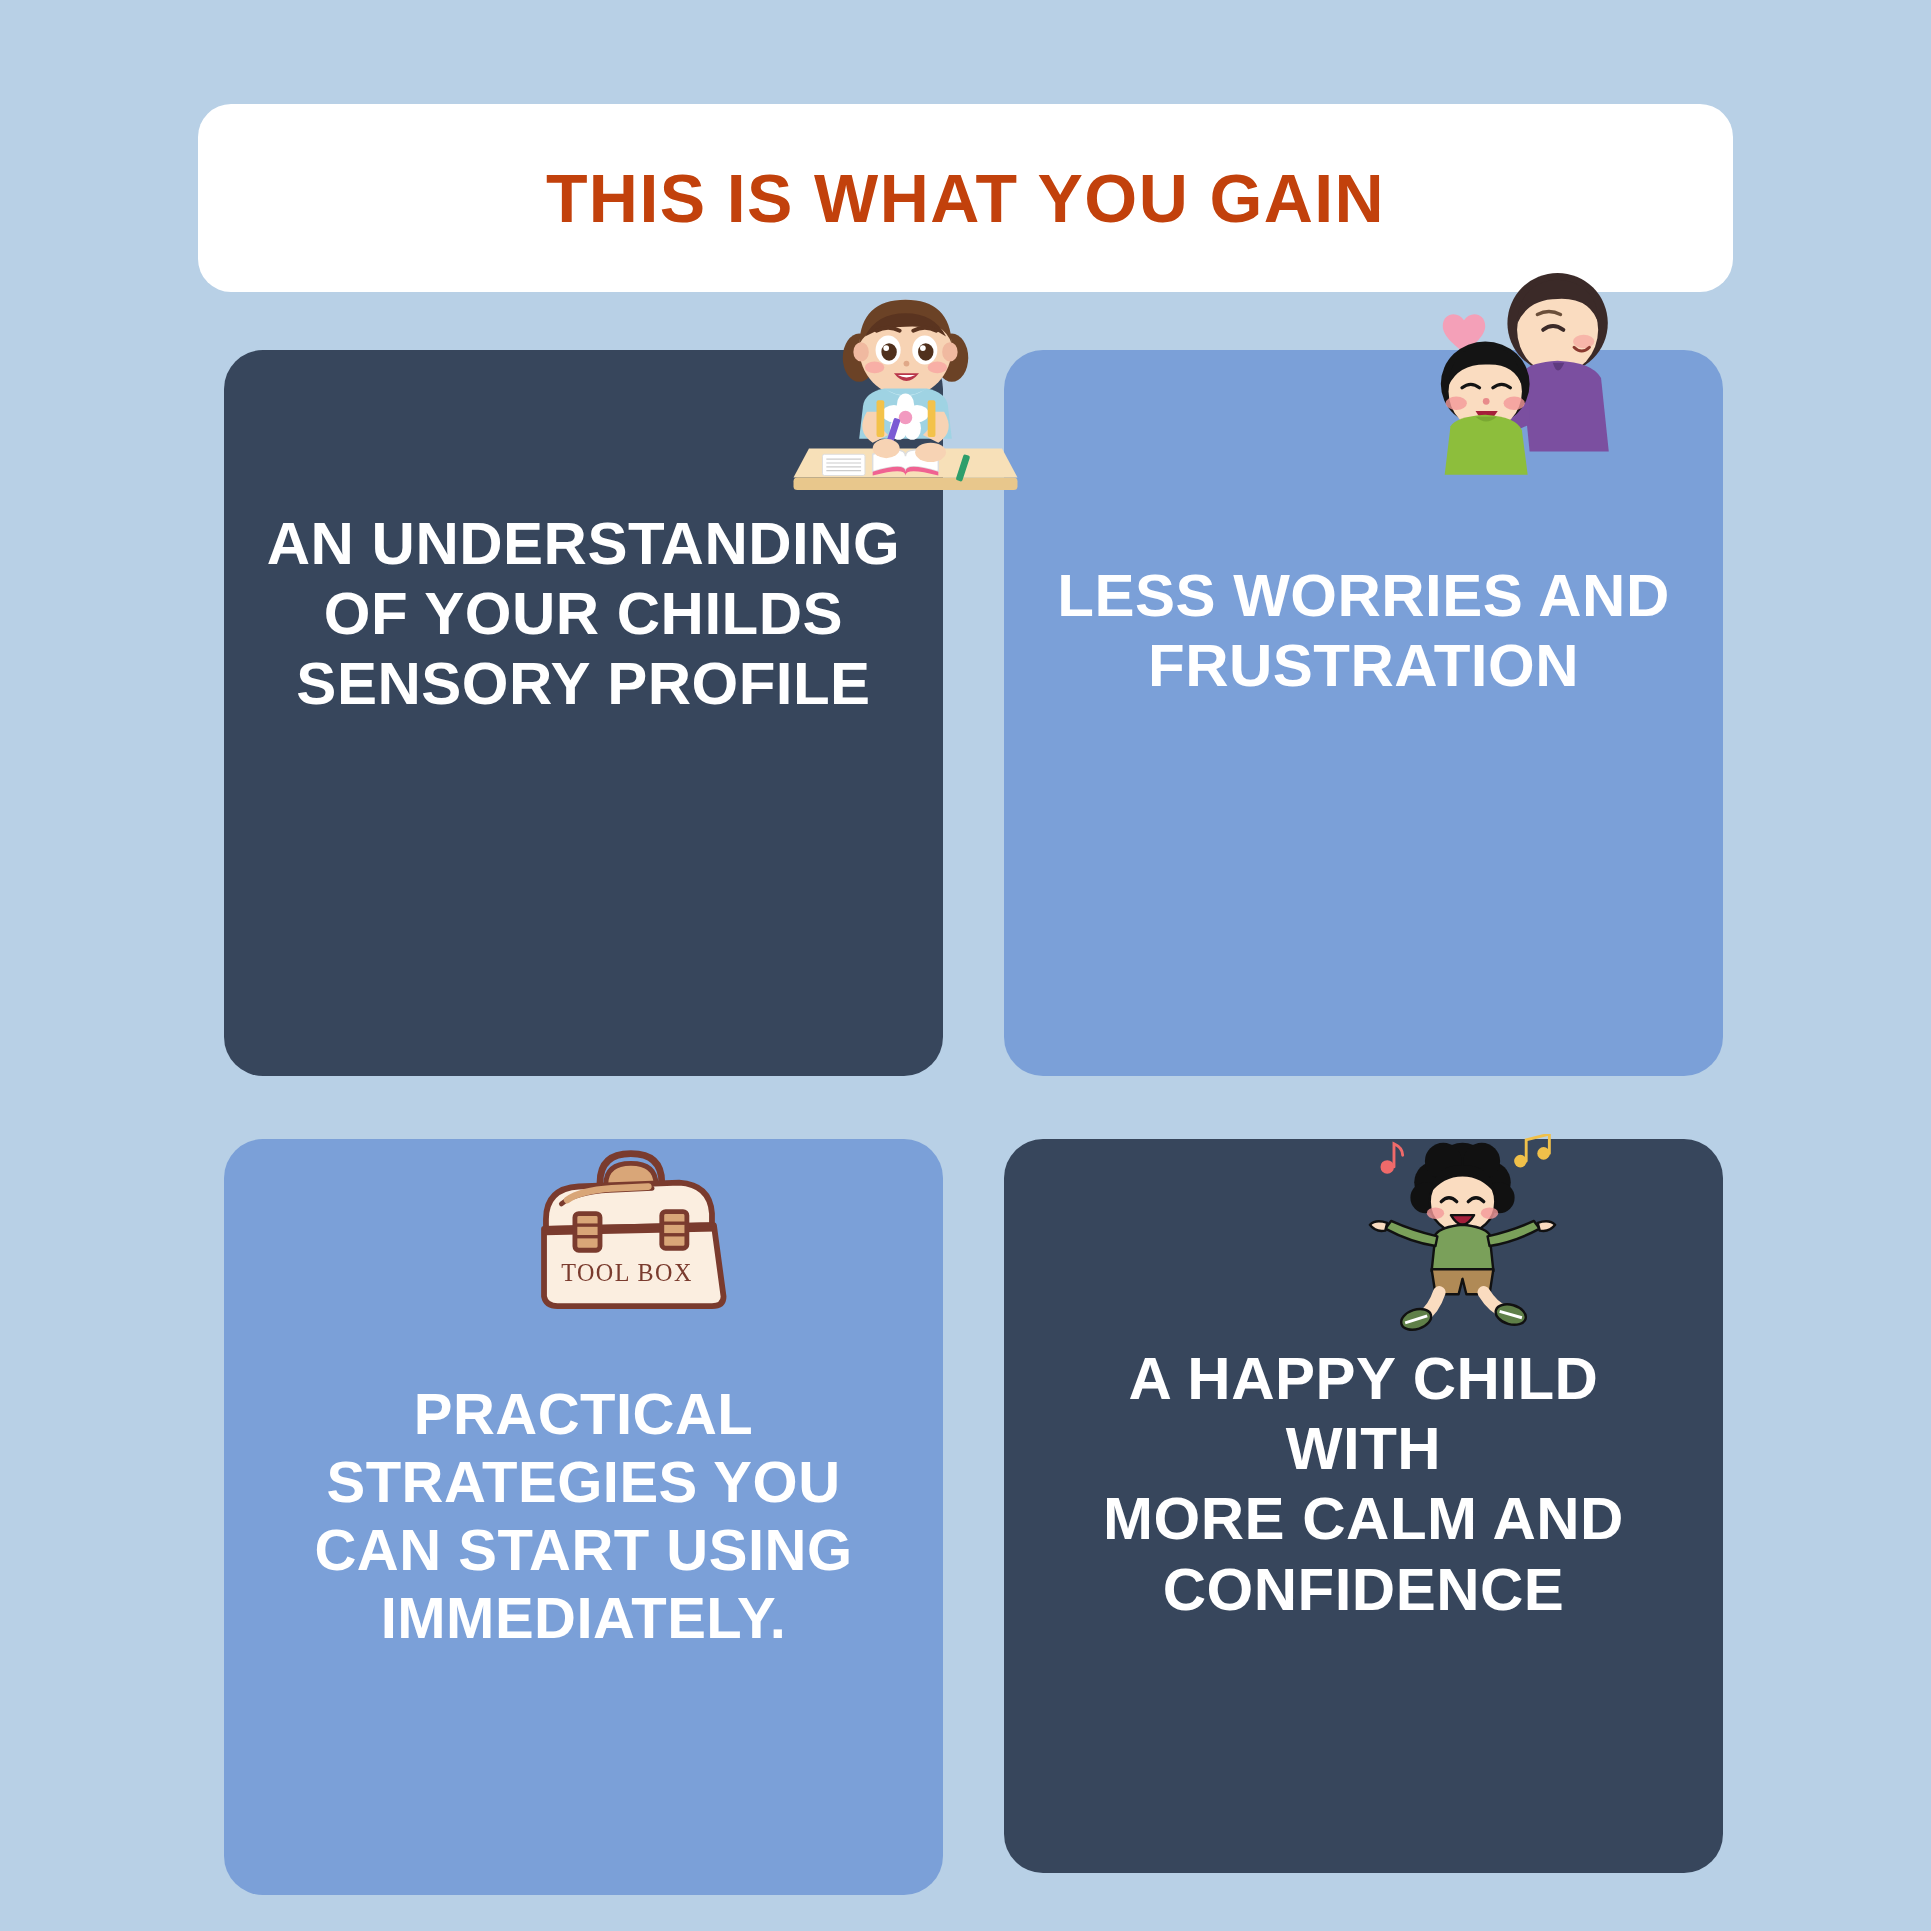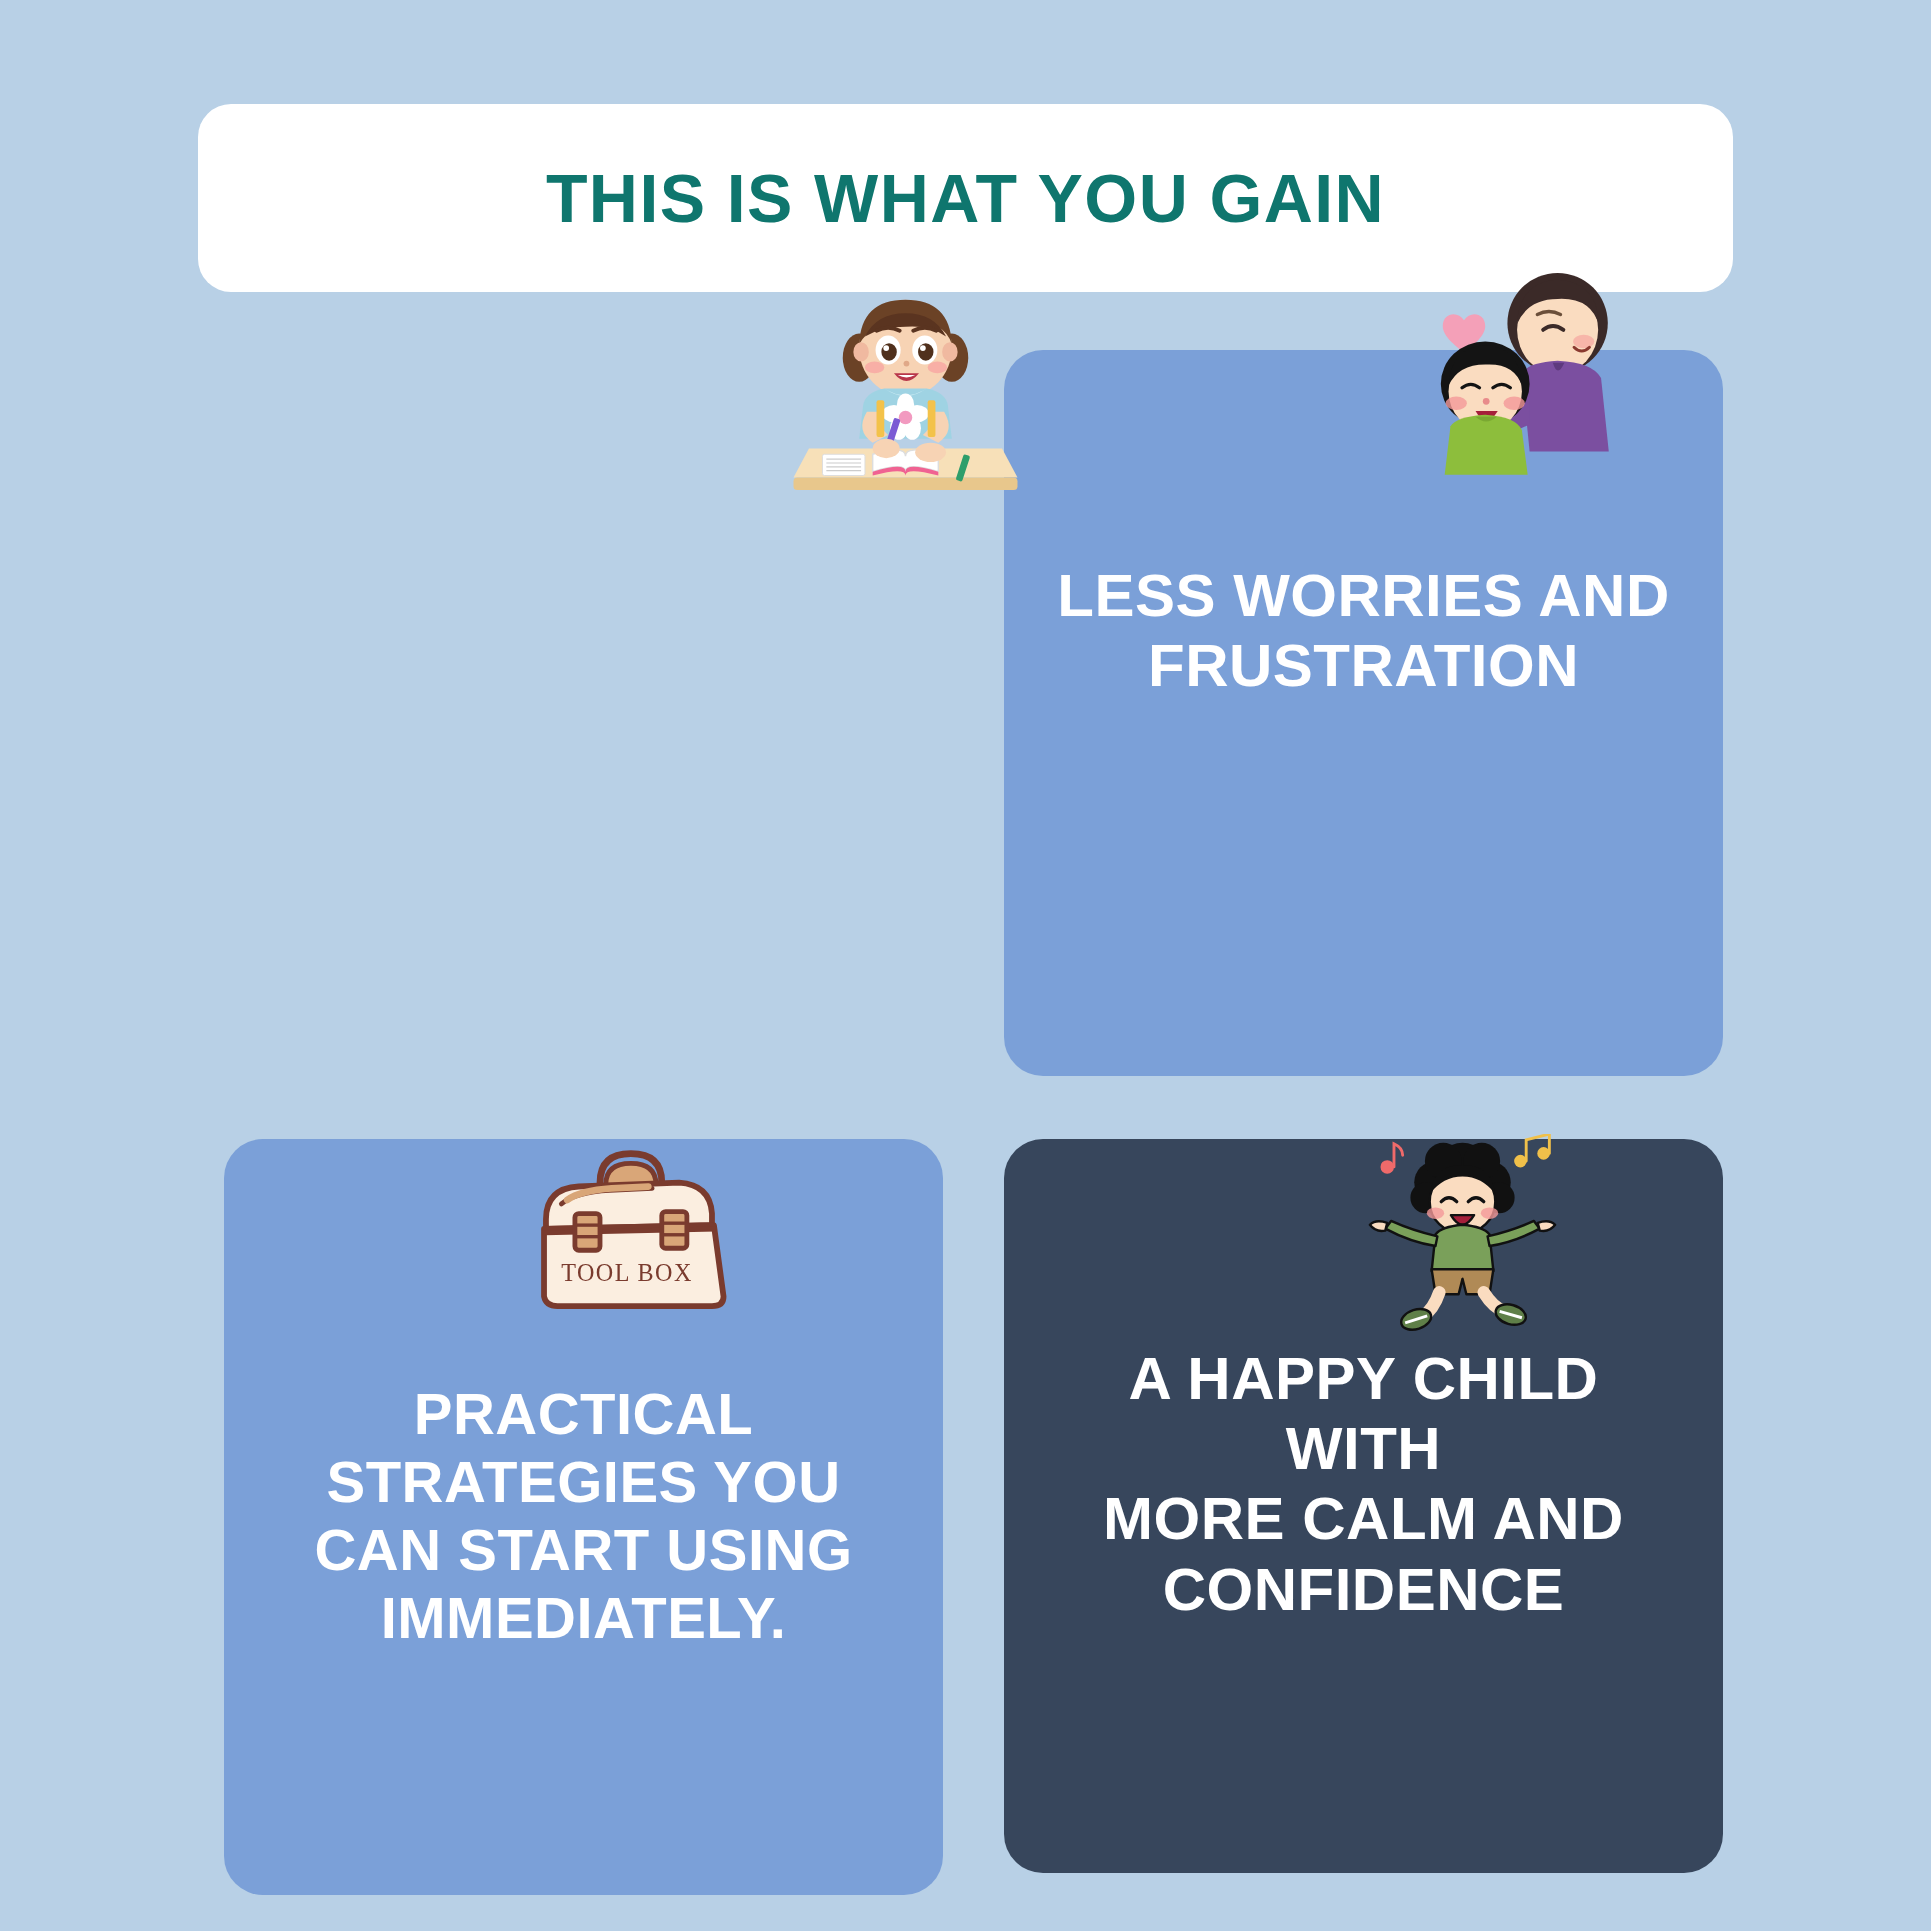--- a/index.html
+++ b/index.html
@@ -25,21 +25,21 @@
     background: #ffffff;
     border-radius: 33px;
     display: flex;
     align-items: center;
     justify-content: center;
   }
   .title-text {
     font-size: 68px;
     font-weight: bold;
     letter-spacing: 1.4px;
-    color: #0f766e;
+    color: #c2410c;
     text-align: center;
     white-space: nowrap;
   }
 
   
   .grid {
     position: absolute;
     left: 224px;
     top: 350px;
     width: 1500px;
@@ -91,20 +91,25 @@
 </style>
 </head>
 <body>
 
 <div class="title-banner">
   <div class="title-text">THIS IS WHAT YOU GAIN</div>
 </div>
 
 <div class="grid">
 
+  <div class="card dark card-c1">
+    <div class="card-text t1">AN UNDERSTANDING
+OF YOUR CHILDS
+SENSORY PROFILE</div>
+  </div>
 
   <div class="card light card-c2">
     <div class="card-text t2">LESS WORRIES AND
 FRUSTRATION</div>
   </div>
 
   <div class="card light card-c3">
     <div class="card-text t3">PRACTICAL
 STRATEGIES YOU
 CAN START USING

